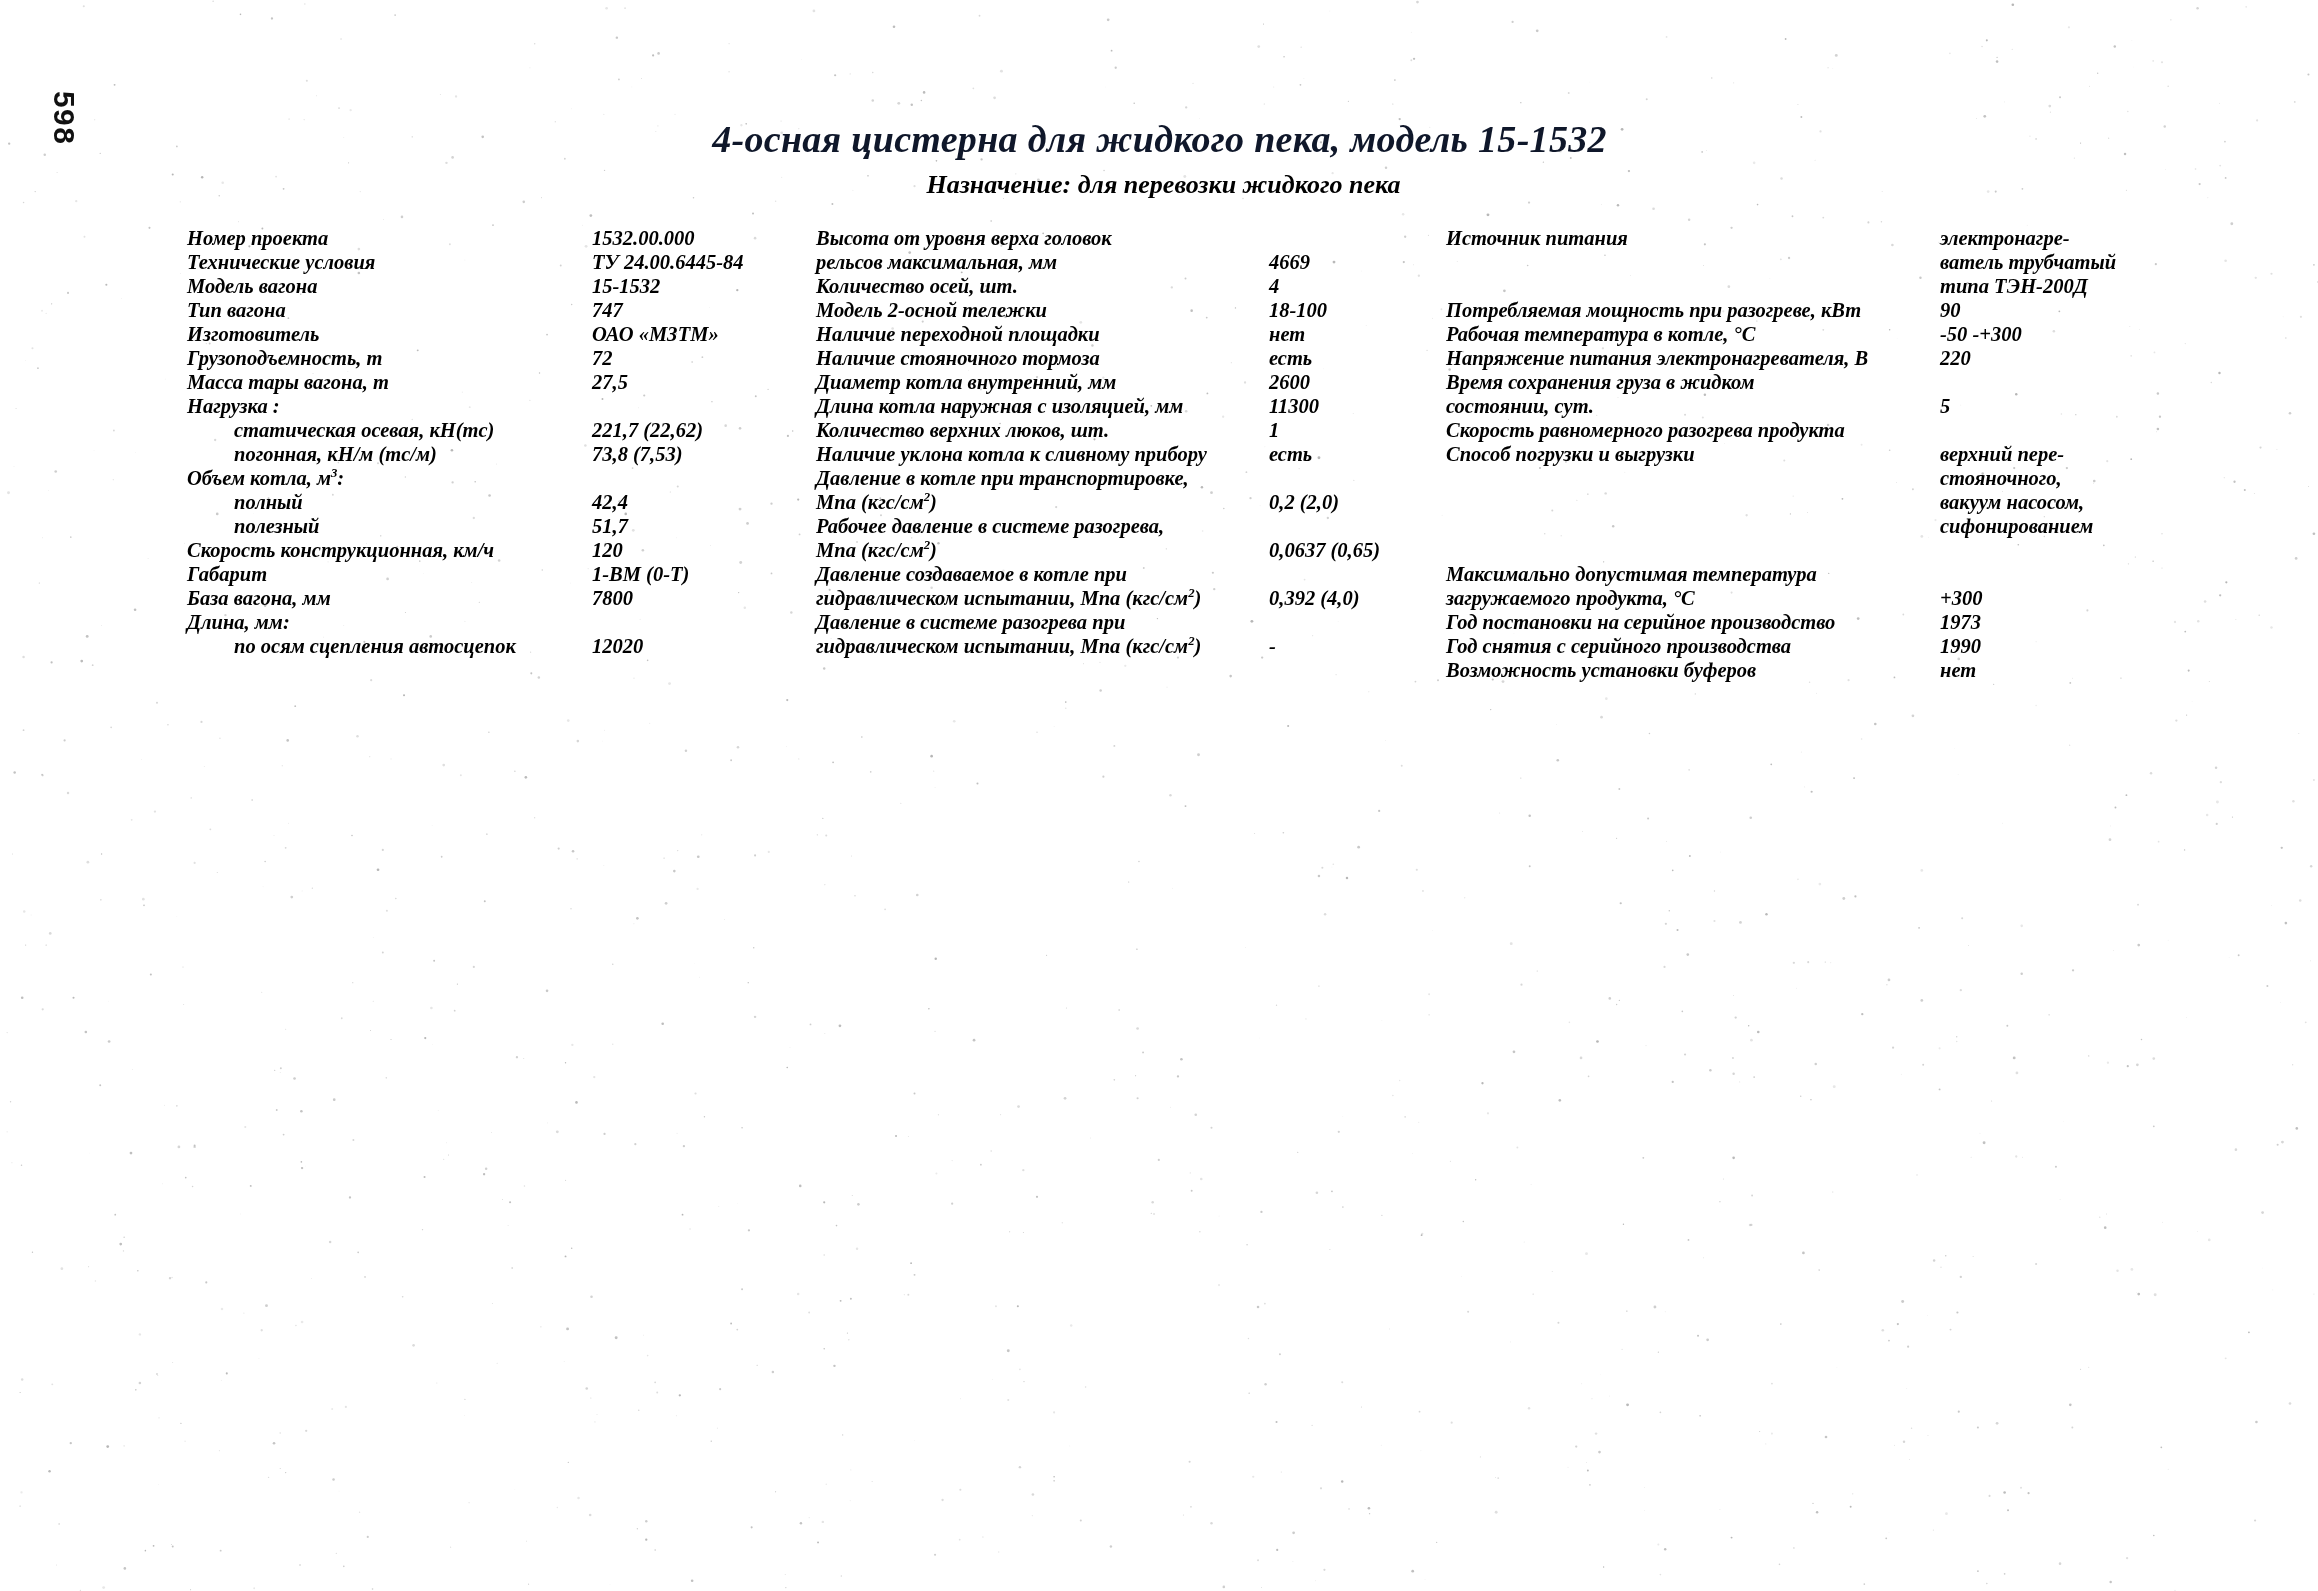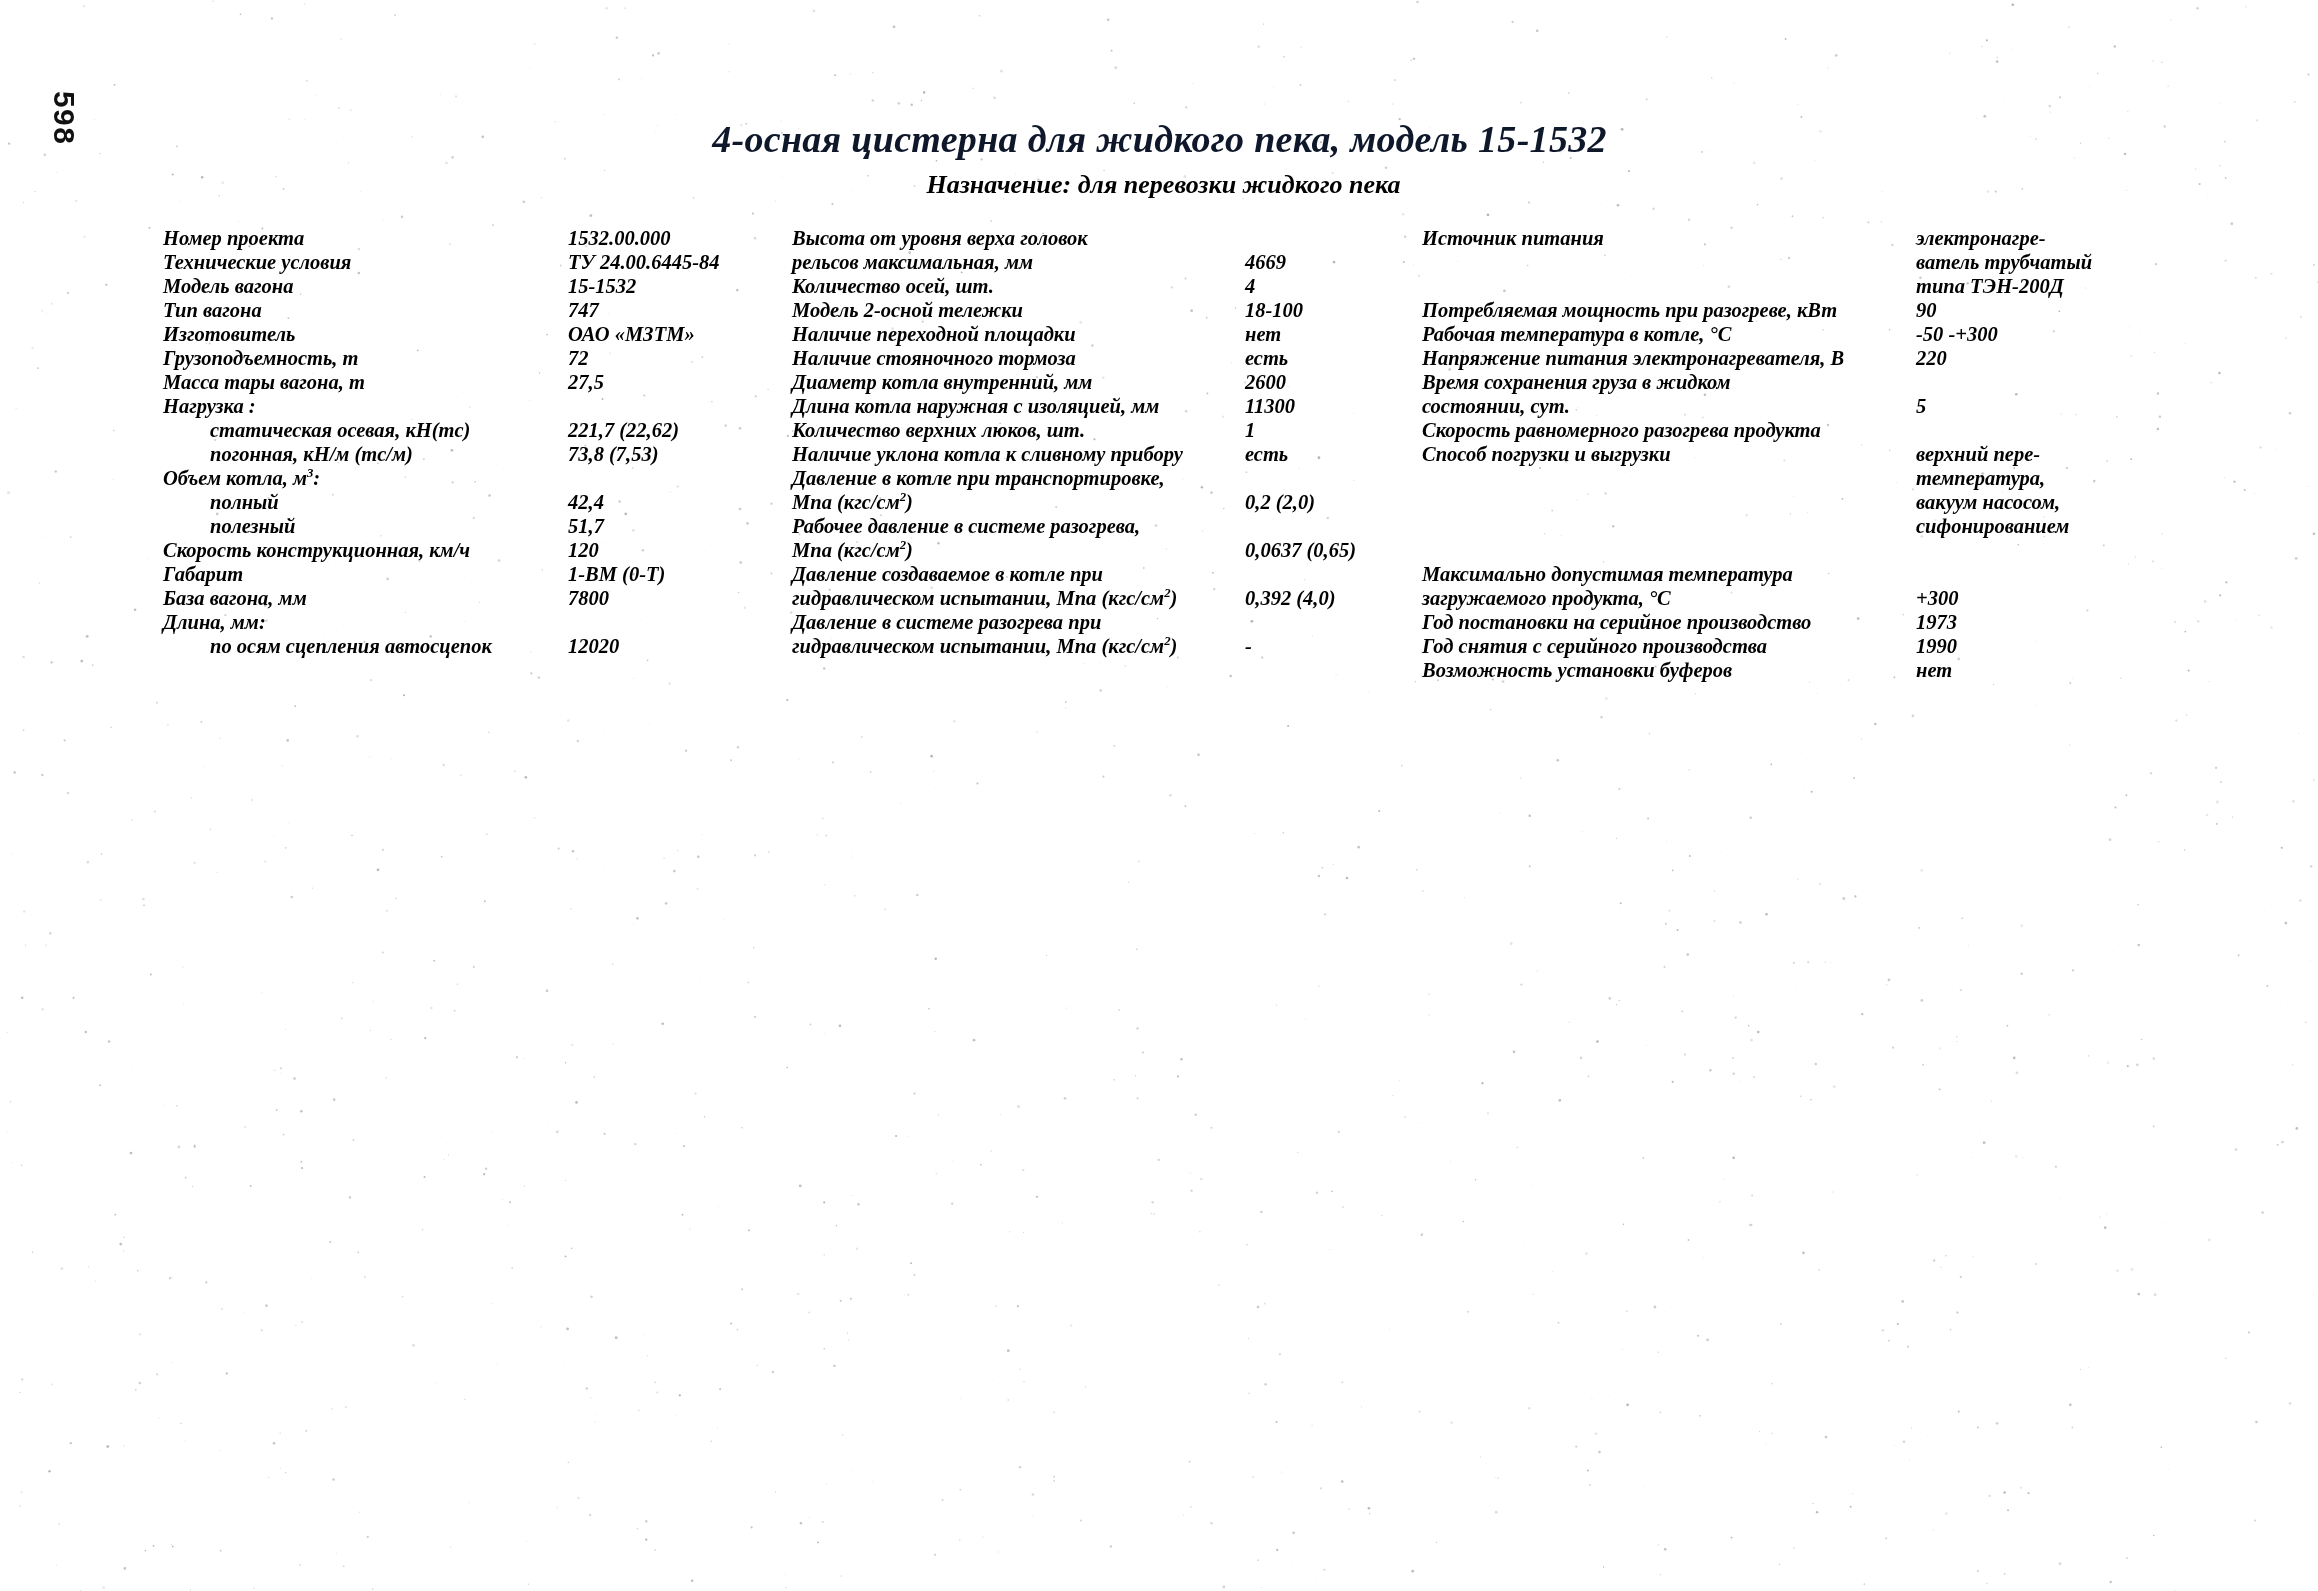--- a/index.html
+++ b/index.html
@@ -47,20 +47,21 @@
   }
   .col{position:absolute;top:0;}
   .col1{left:163px;width:616px;}
   .col2{left:792px;width:657px;}
   .col3{left:1422px;width:773px;}
 
   .row{
     position:relative;
     height:24px;
     white-space:nowrap;
+    margin-left:24px;
   }
   .lbl,.val{
     position:absolute;top:0;left:0;
     font-weight:700;font-style:italic;
     font-size:20.5px;line-height:24px;
     color:#000;
     white-space:nowrap;
   }
   .col1 .val{left:405px;}
   .col2 .val{left:453px;}
@@ -267,21 +268,21 @@
         <div class="row">
           <span class="lbl">Скорость равномерного разогрева продукта</span>
           <span class="val"></span>
         </div>
         <div class="row">
           <span class="lbl">Способ погрузки и выгрузки</span>
           <span class="val">верхний пере-</span>
         </div>
         <div class="row">
           <span class="lbl"></span>
-          <span class="val">температура,</span>
+          <span class="val">стояночного,</span>
         </div>
         <div class="row">
           <span class="lbl"></span>
           <span class="val">вакуум насосом,</span>
         </div>
         <div class="row">
           <span class="lbl"></span>
           <span class="val">сифонированием</span>
         </div>
         <div class="row">

